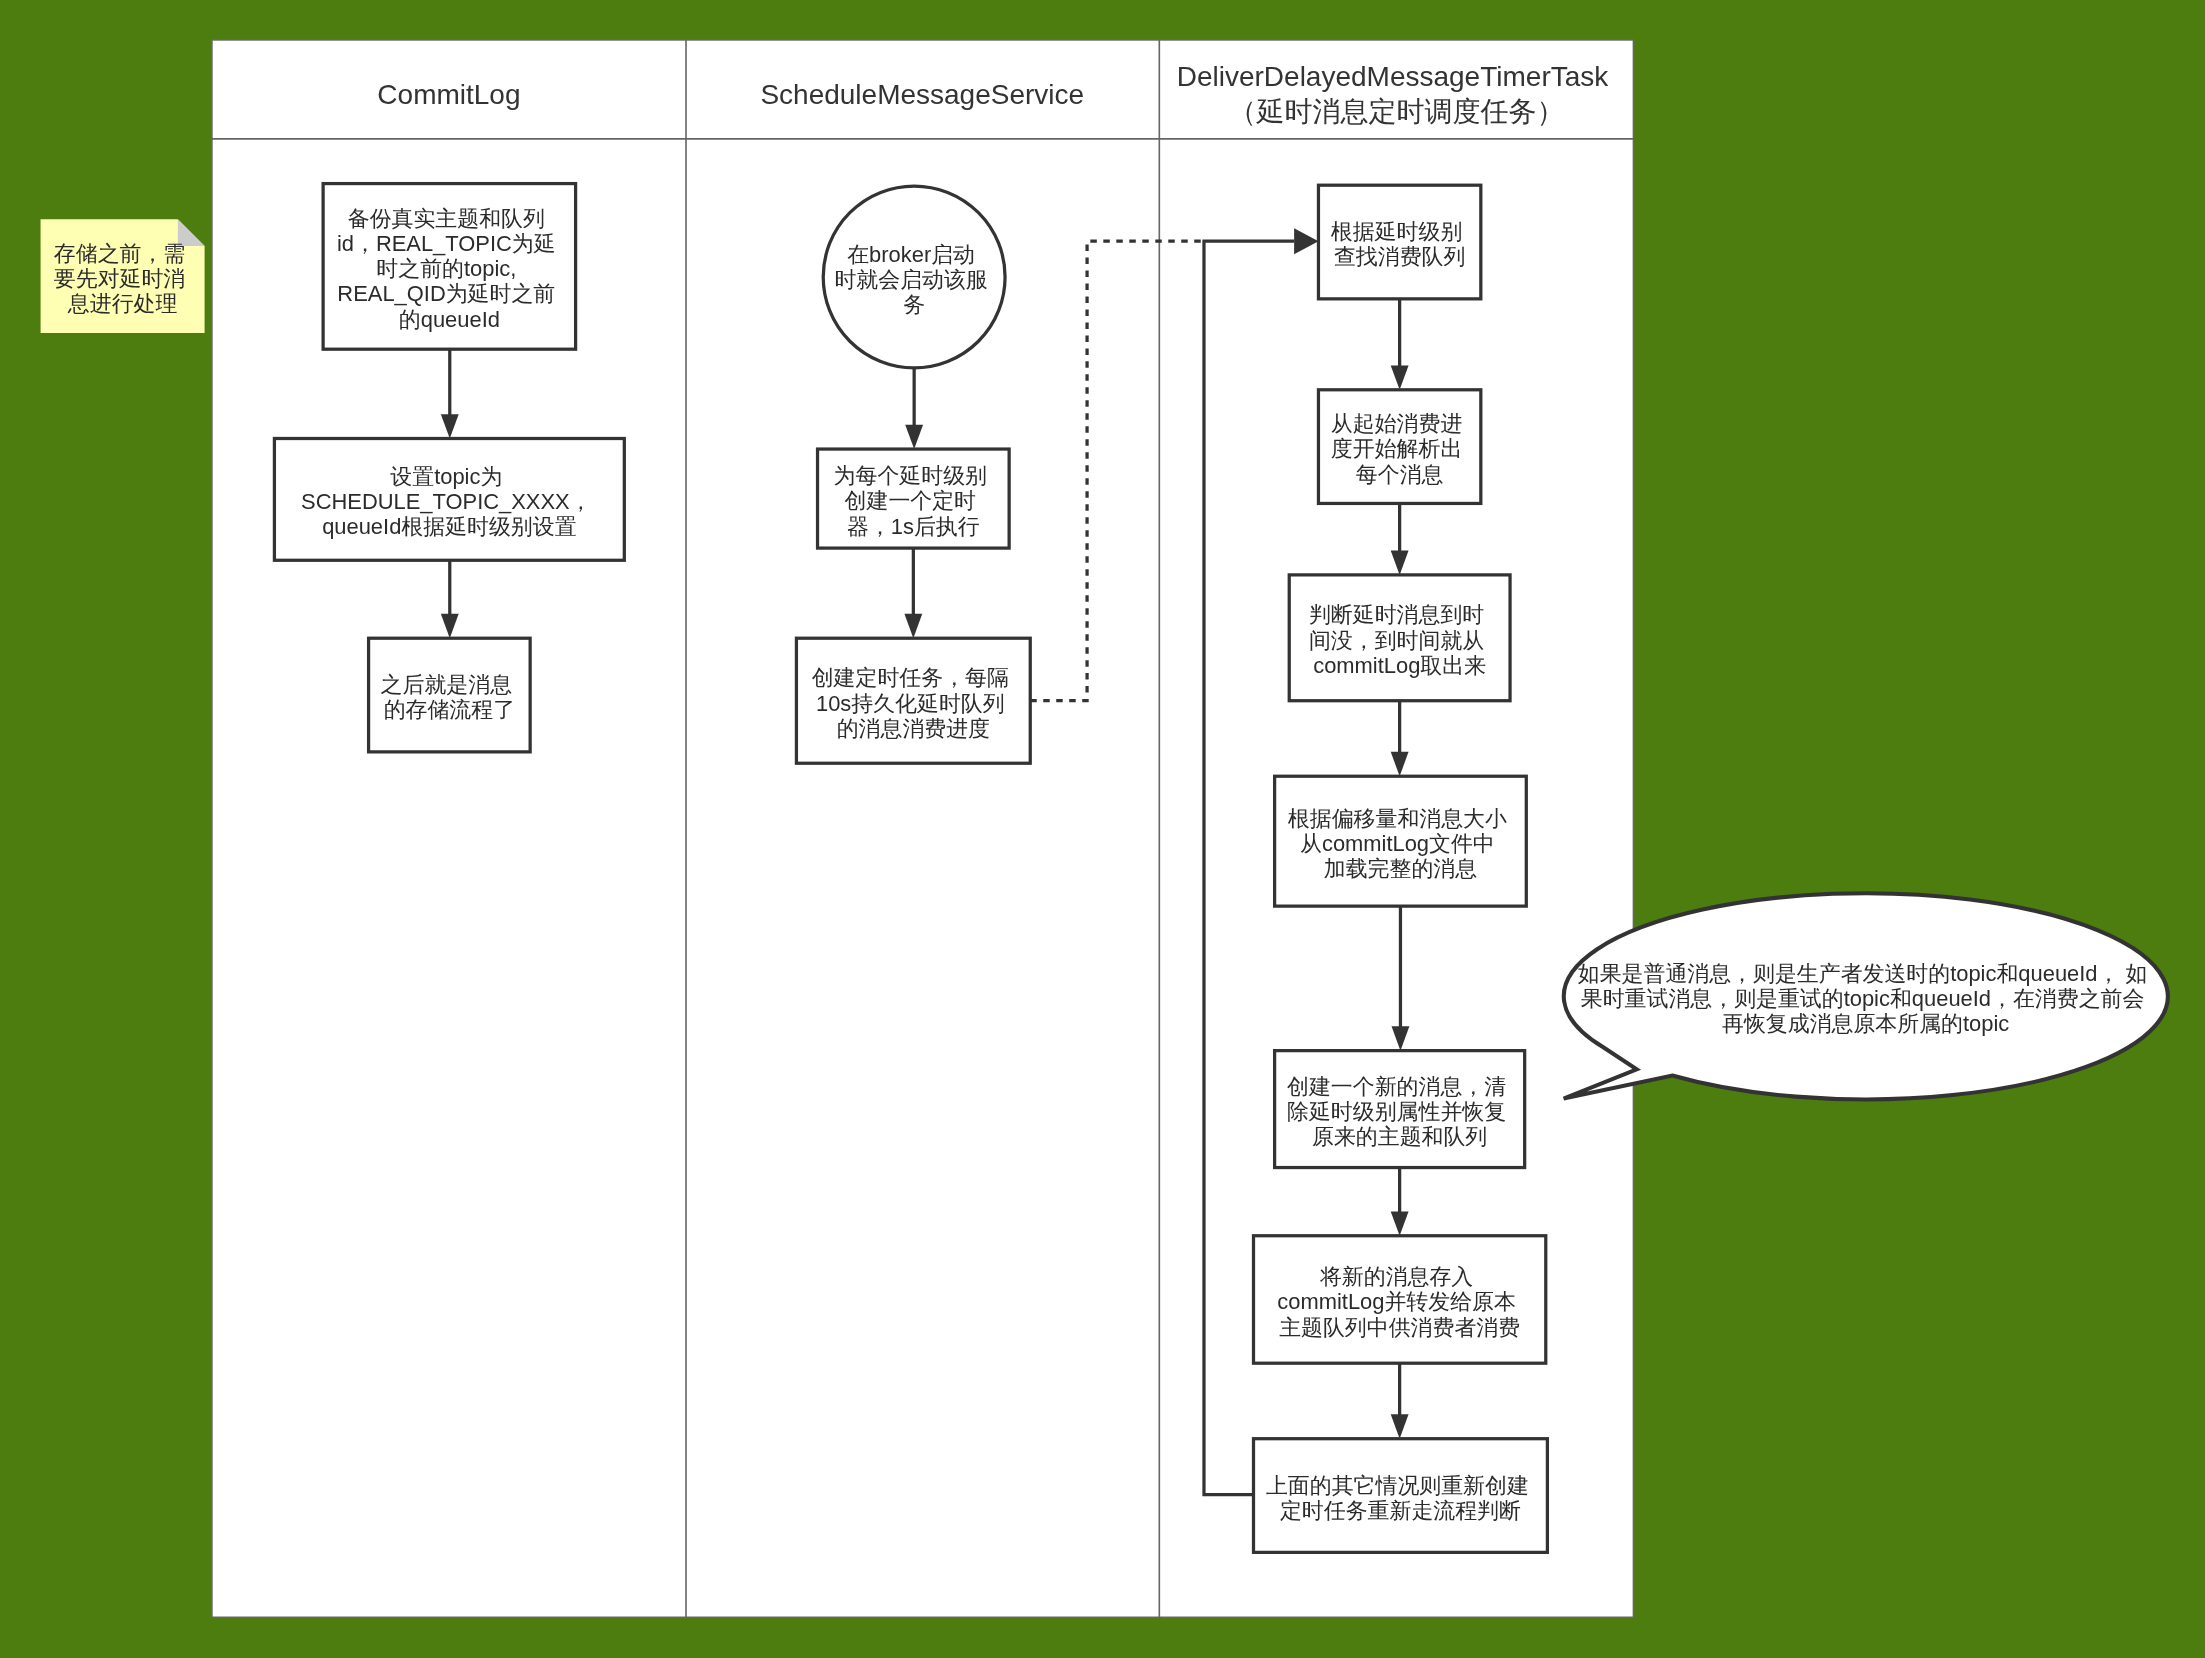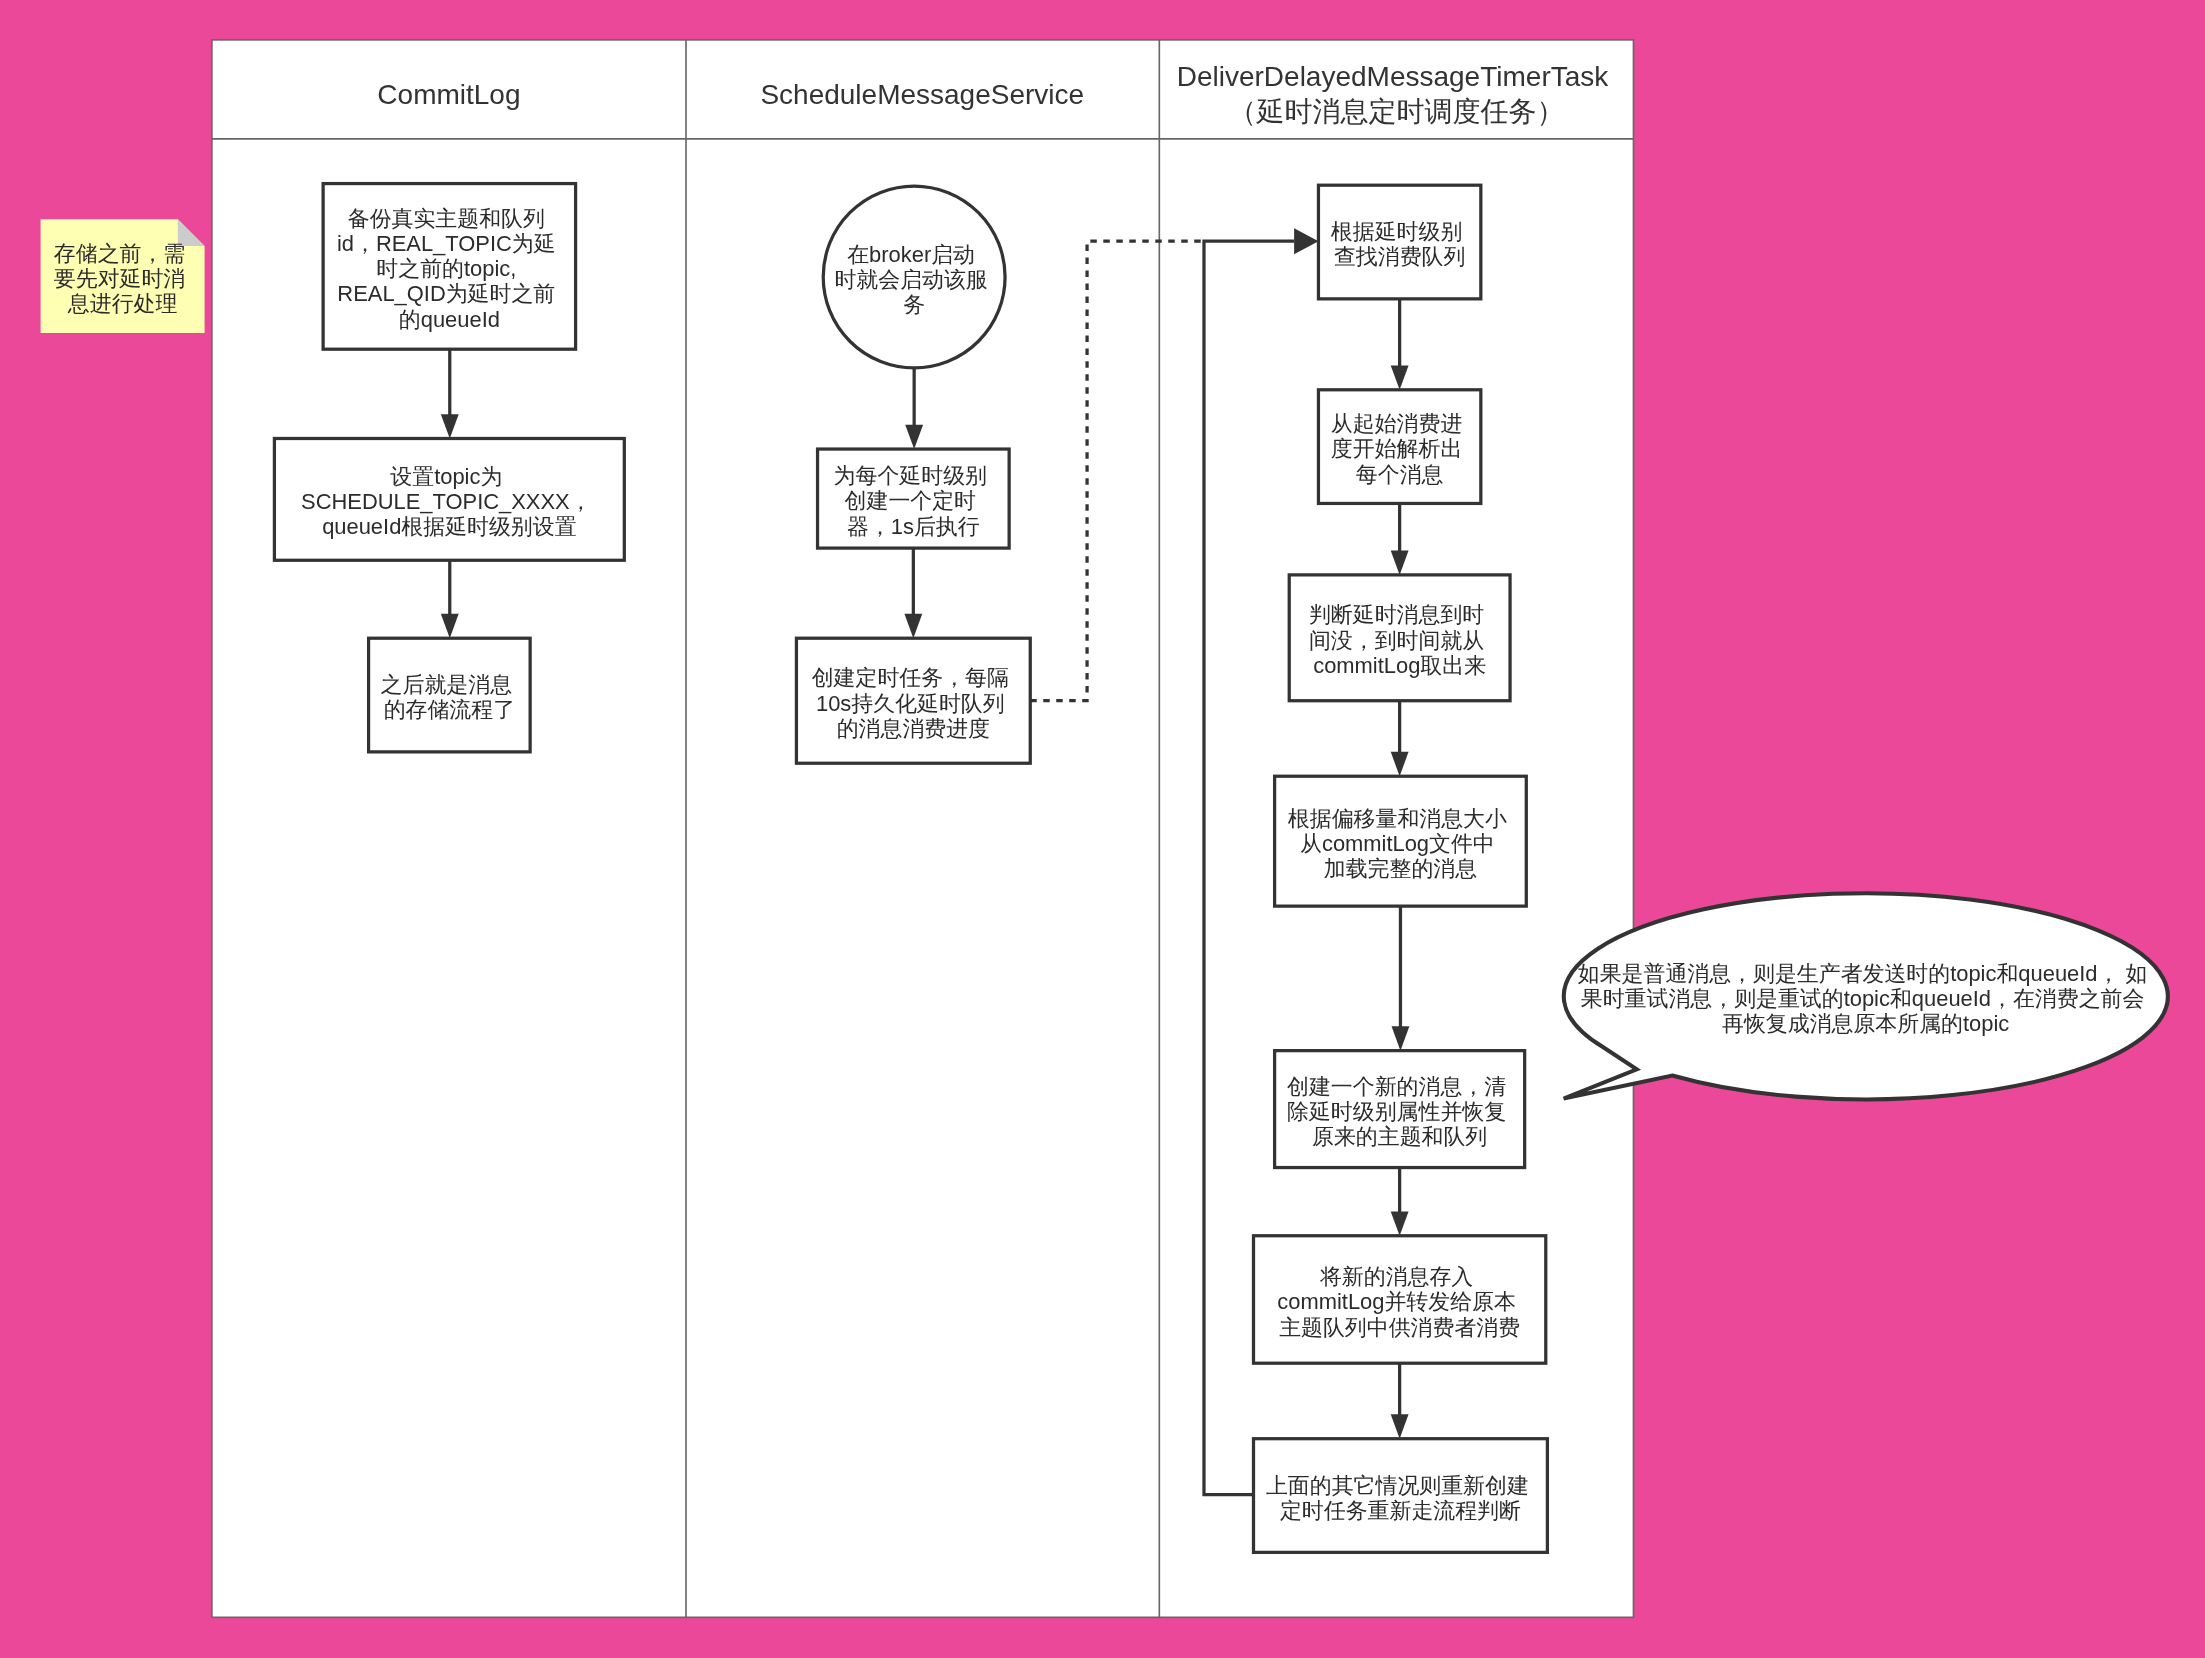--- a/index.html
+++ b/index.html
@@ -1,16 +1,16 @@
 <!DOCTYPE html>
 <html style="font-size:13px"><head>
 <meta charset="utf-8">
 <style>
   html,body{margin:0;padding:0;background:#000;width:2205px;height:1658px;overflow:hidden;}
-  #page{position:relative;width:2205px;height:1658px;background:#ec4899;}
+  #page{position:relative;width:2205px;height:1658px;background:#4d7c0f;}
   #scene{position:absolute;left:0;top:0;width:2205px;height:1658px;}
   text,tspan{font-family:"Liberation Sans",sans-serif;}
   .lane-title{font-size:34.5px;fill:#333333;}
   .node-text{font-size:27px;fill:#2b2b2b;}
   .note-text{font-size:27px;fill:#2b2b2b;}
   .callout-text{font-size:27px;fill:#2b2b2b;}
   .shape{fill:#ffffff;stroke:#333333;stroke-width:4;}
   .frame{fill:#ffffff;stroke:#666666;stroke-width:2;}
   .divider{stroke:#666666;stroke-width:2;fill:none;}
   .edge{stroke:#333333;stroke-width:4;fill:none;}

